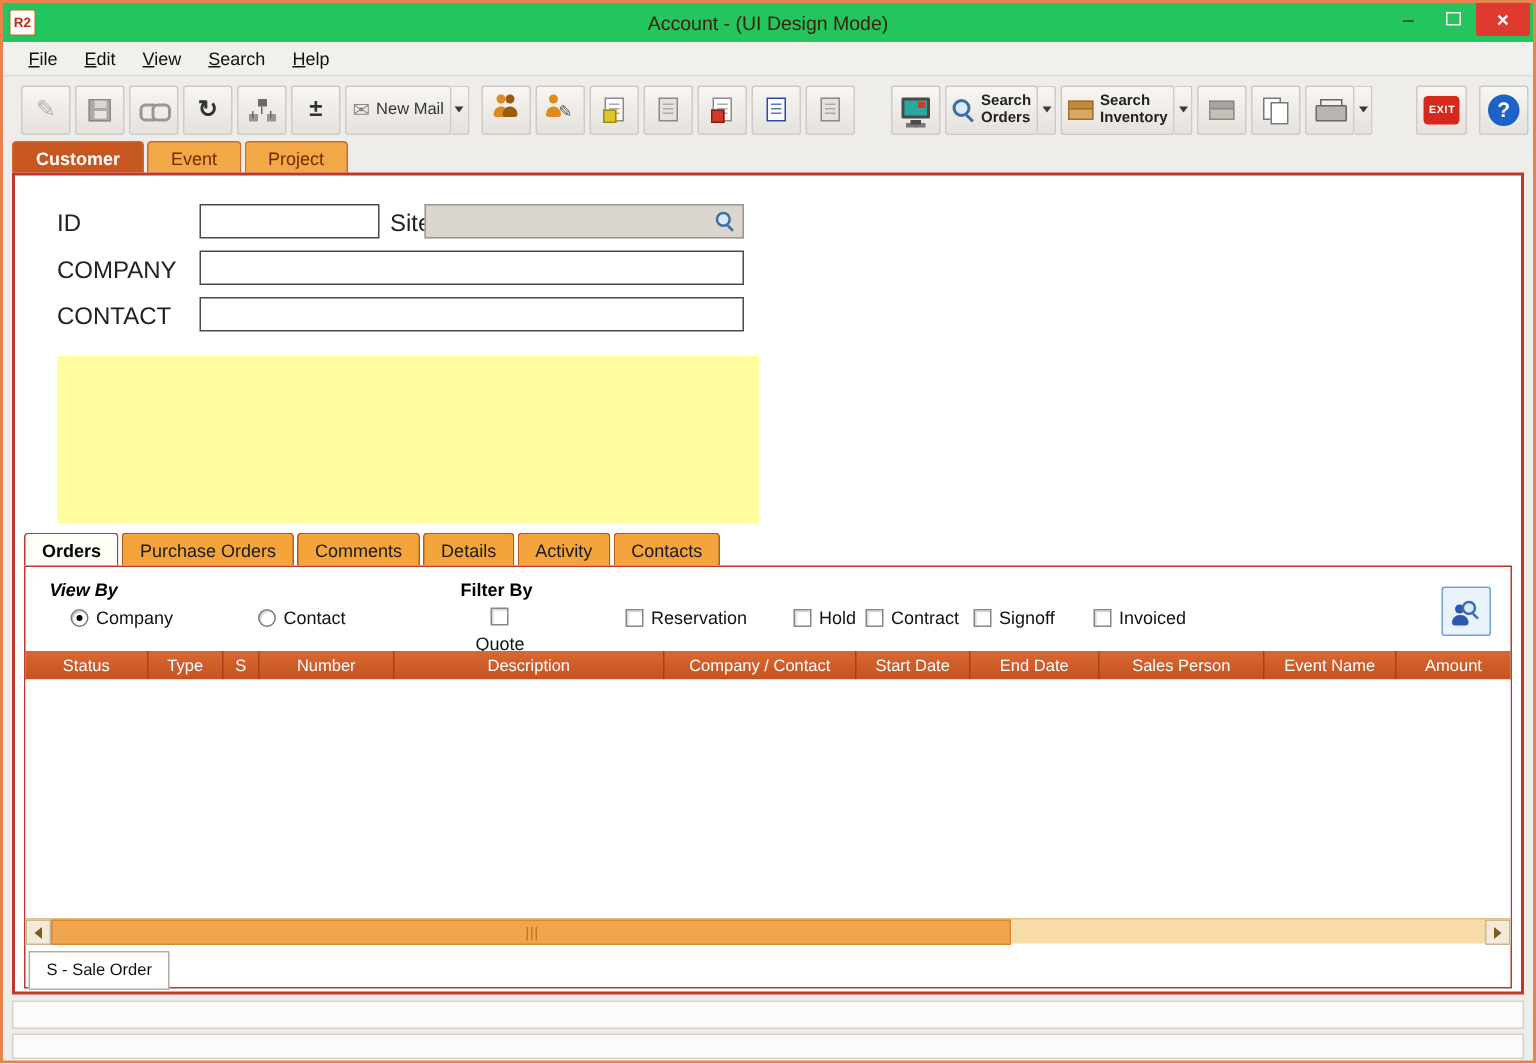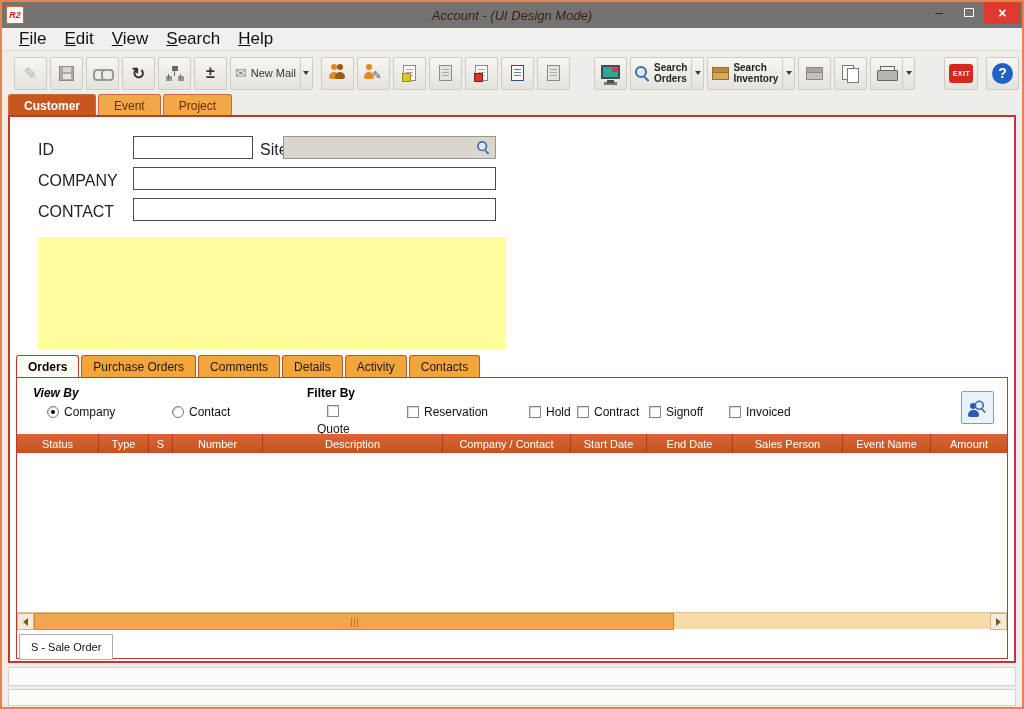--- a/index.html
+++ b/index.html
@@ -1,32 +1,32 @@
 <!DOCTYPE html>
 <html><head>
 <meta charset="utf-8">
 <style>
   * { margin:0; padding:0; box-sizing:border-box; }
   html,body { width:1024px; height:709px; font-family:"Liberation Sans", sans-serif; background:#fff; }
   .window { position:relative; width:1024px; height:709px; background:#EFEDEA; border:2px solid #E8824E; overflow:hidden; }
 
   
-  .titlebar { position:absolute; top:0; left:0; width:1020px; height:26px; background:#737373; display:flex; align-items:center;font-style:italic; }
+  .titlebar { position:absolute; top:0; left:0; width:1020px; height:26px; background:#22c55e; display:flex; align-items:center; }
   .app-logo { width:18px; height:18px; margin-left:4px; background:#FDFDFB; border:1px solid #C96A35; border-radius:2px;
               color:#C22A1E; font-size:9px; font-weight:bold; display:flex; align-items:center; justify-content:center; }
   .title { position:absolute; left:0; right:0; text-align:center; font-size:13px; color:#40200A; }
   .win-controls { position:absolute; right:2px; top:0; height:26px; display:flex; align-items:flex-start; }
   .win-btn { width:30px; height:20px; display:flex; align-items:center; justify-content:center; font-size:13px; color:#40200A; }
   .win-btn.max-box { position:relative; }
   .max-glyph { width:10px; height:9px; border:1px solid #FDF6EF; background:transparent; }
   .win-btn.close { background:#E03A30; border-radius:0 0 2px 2px; color:#fff; font-size:14px; font-weight:bold; width:36px; height:22px; }
 
   
   .menubar { position:absolute; top:26px; left:0; width:1020px; height:23px; background:#F2F0ED; border-bottom:1px solid #DDDAD4; display:flex; align-items:center; padding-left:8px; }
-  .menu-item { font-size:17px; color:#111; padding:3px 9px; cursor:default; }
+  .menu-item { font-size:12px; color:#111; padding:3px 9px; cursor:default; }
   .menu-item::first-letter { text-decoration:underline; }
 
   
   .toolbar { position:absolute; top:49px; left:0; width:1020px; height:44px; background:#EFEDEA; display:flex; align-items:center; padding-left:12px; }
   .tb-group { display:flex; margin-right:3px; }
   .tbtn { height:33px; min-width:33px; background:linear-gradient(#F8F6F3,#E5E2DC); border:1px solid #CFCBC4; border-radius:2px;
           display:flex; align-items:center; justify-content:center; padding:0 4px; }
   .drop { width:12px; height:33px; background:linear-gradient(#F8F6F3,#E5E2DC); border:1px solid #CFCBC4; border-left:none; border-radius:0 2px 2px 0;
           display:flex; align-items:center; justify-content:center; }
   .drop::after { content:""; border-left:3px solid transparent; border-right:3px solid transparent; border-top:4px solid #3A3A3A; }
@@ -340,21 +340,21 @@
       </div>
       <div class="opt-item" style="left:155px;">
         <span class="radio"></span>
         <span>Contact</span>
       </div>
 
       <div class="opt-item" style="left:300px;flex-direction:column;">
         <span class="checkbox"></span>
         <span>Quote</span>
       </div>
-      <div class="opt-item" style="left:390px;">
+      <div class="opt-item" style="left:400px;">
         <span class="checkbox"></span>
         <span>Reservation</span>
       </div>
       <div class="opt-item" style="left:492px;padding-left:20px;">
         <span class="checkbox"></span>
         <span>Hold</span>
       </div>
       <div class="opt-item" style="left:560px;">
         <span class="checkbox"></span>
         <span>Contract</span>

